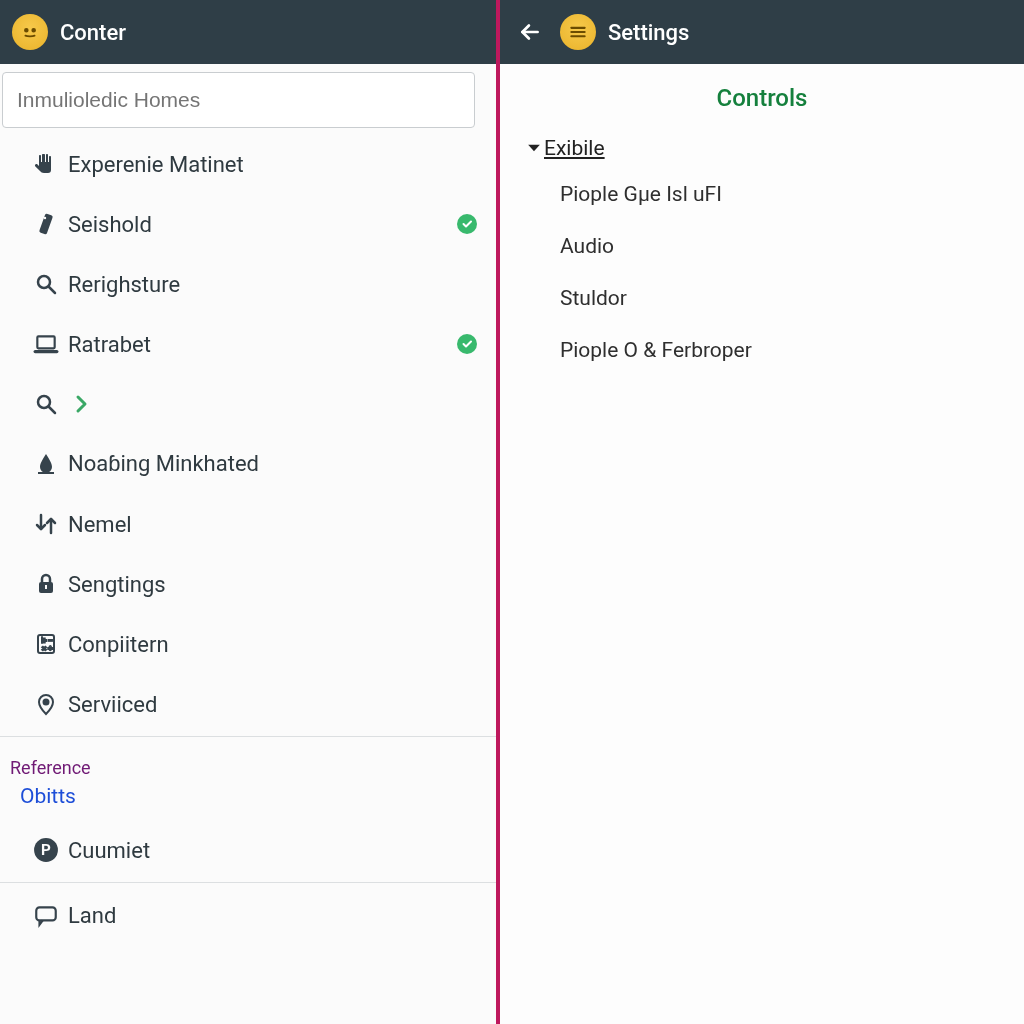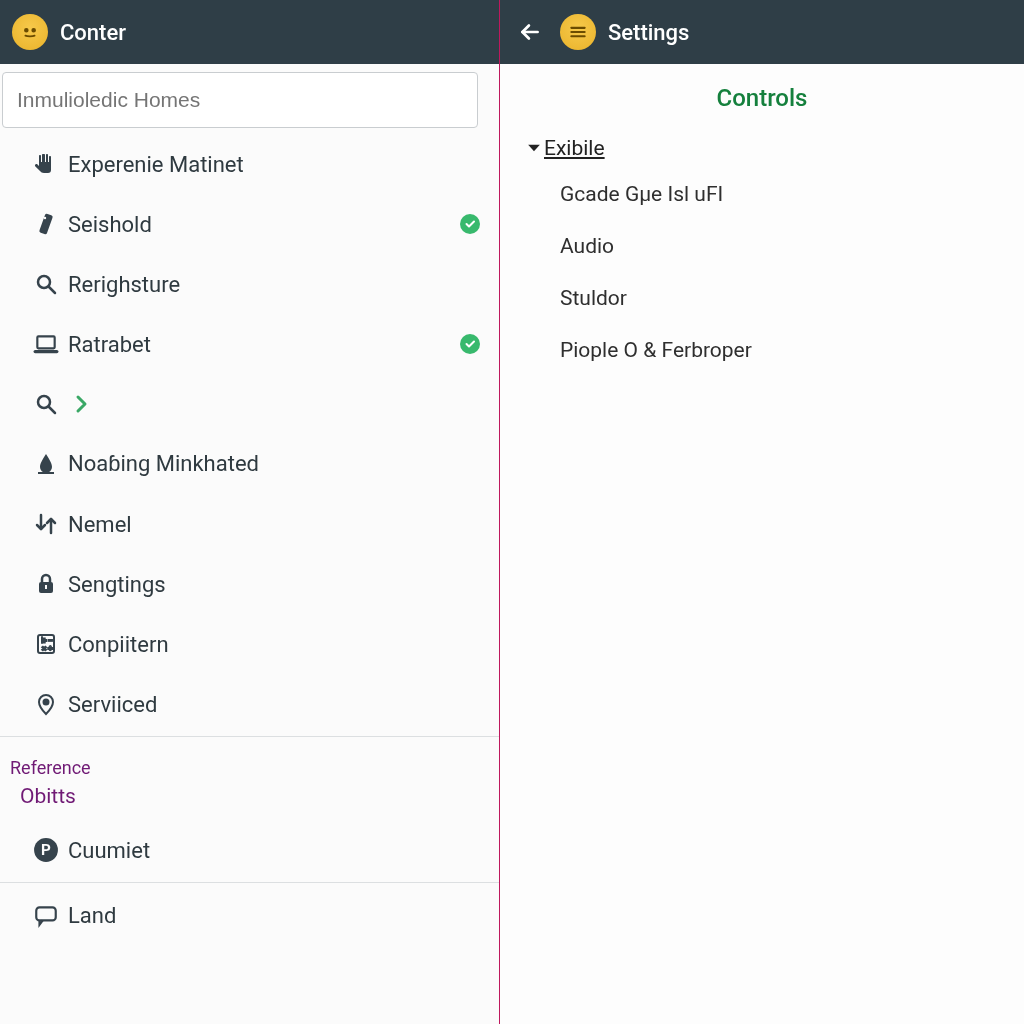--- a/index.html
+++ b/index.html
@@ -1,40 +1,40 @@
 <!DOCTYPE html>
 <html><head>
 <meta charset="utf-8">
 <style>
   * { box-sizing: border-box; margin: 0; padding: 0; }
   html, body { width: 1024px; height: 1024px; font-family: -apple-system, BlinkMacSystemFont, "Segoe UI", Roboto, sans-serif; background: #f5f5f5; overflow: hidden; }
   .app { display: flex; height: 100%; }
   .col { display: flex; flex-direction: column; }
-  .left { width: 500px; background: #fbfbfb; border-right: 1px solid #be185d; }
+  .left { width: 500px; background: #fbfbfb; border-right: 4px solid #be185d; }
   .right { flex: 1; background: #fdfdfd; }
 
   .topbar { height: 64px; background: #2f3e47; display: flex; align-items: center; padding: 0 12px; gap: 12px; color: #fff; }
   .topbar .title { font-size: 22px; font-weight: 500; }
   .topbar .logo { width: 36px; height: 36px; border-radius: 50%; background: radial-gradient(circle at 50% 40%, #f7c94b 0%, #e9b22a 100%); display: flex; align-items: center; justify-content: center; font-weight: bold; color: #6b4b00; font-size: 18px; }
   .topbar .back { width: 36px; height: 36px; display: flex; align-items: center; justify-content: center; cursor: pointer; }
 
   .search { margin: 8px 21px 6px 2px; }
   .search input { width: 100%; height: 56px; font-size: 21px; color: #8a8f93; border: 1px solid #c9cdd0; border-radius: 4px; padding: 0 14px; background: #fff; outline: none; }
 
   .list { flex: 1; overflow-y: auto; }
   .item { display: flex; align-items: center; height: 60px; padding: 0 14px; font-size: 22px; color: #2f3a40; cursor: pointer; margin-left: 12px; }
   .item .icon { width: 40px; display: flex; align-items: center; justify-content: center; color: #36434c; }
   .item .label { flex: 1; padding-left: 2px; }
   .item .trail { width: 30px; display: flex; align-items: center; justify-content: center; }
   .check { width: 20px; height: 20px; border-radius: 50%; background: #38b96d; display: flex; align-items: center; justify-content: center; }
   .check svg { width: 12px; height: 12px; }
   .chev { color: #3aa866; }
 
   .section-hdr { padding: 18px 10px 6px 10px; font-size: 18px; color: #701a75; }
-  .subline { padding: 0 10px 12px 20px; font-size: 21px; color: #701a75; }
+  .subline { padding: 0 10px 12px 20px; font-size: 21px; color: #1d4ed8; }
   .divider { height: 1px; background: #dcdfe1; margin: 2px 0; }
 
   .detail-header { font-size: 24px; font-weight: 500; color: #15803d; text-align: center; padding: 20px 0 10px 0; }
   .group { padding: 6px 24px; }
   .group-row { display: flex; align-items: center; height: 40px; color: #222; }
   .group-title { font-size: 21px; text-decoration: underline; color: #222; }
   .caret { display: inline-flex; }
   .opt { padding: 14px 0 14px 36px; font-size: 21px; color: #2f2f2f; cursor: pointer; }
 
   svg { display: block; }
@@ -232,21 +232,21 @@
     <div class="group">
       <div class="group-row">
         <span class="caret">
           <svg viewBox="0 0 24 24" width="20" height="20" fill="#222">
               <path d="M5 8l7 8 7-8z"></path>
             </svg>
         </span>
         <span class="group-title">Exibile</span>
       </div>
       <div id="opts">
-          <div class="opt">Gcade Gµe Isl uFI</div>
+          <div class="opt">Piople Gµe Isl uFI</div>
           <div class="opt">Audio</div>
           <div class="opt">Stuldor</div>
           <div class="opt">Piople O &amp; Ferbroper</div>
         </div>
     </div>
   </div>
 
 </div>
 
 </body></html>

